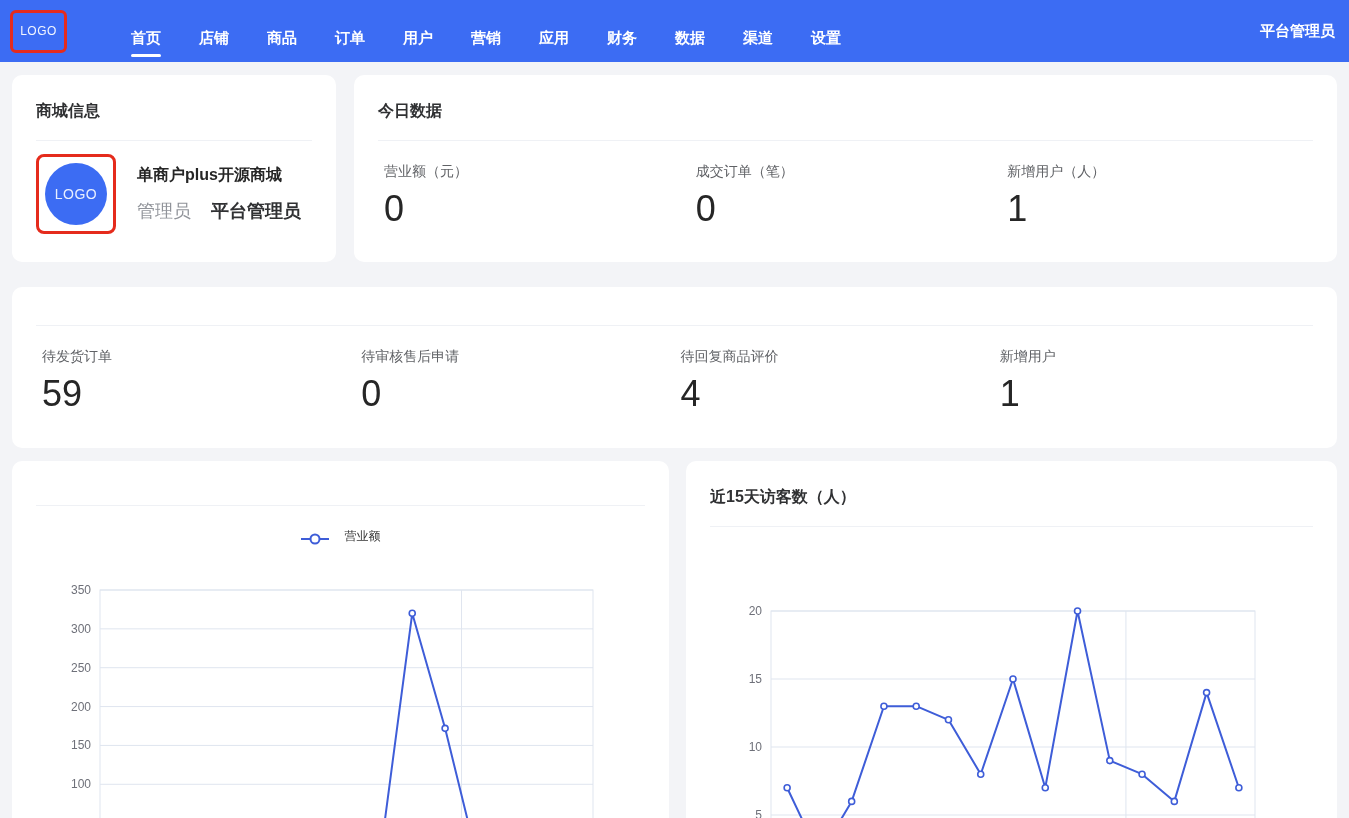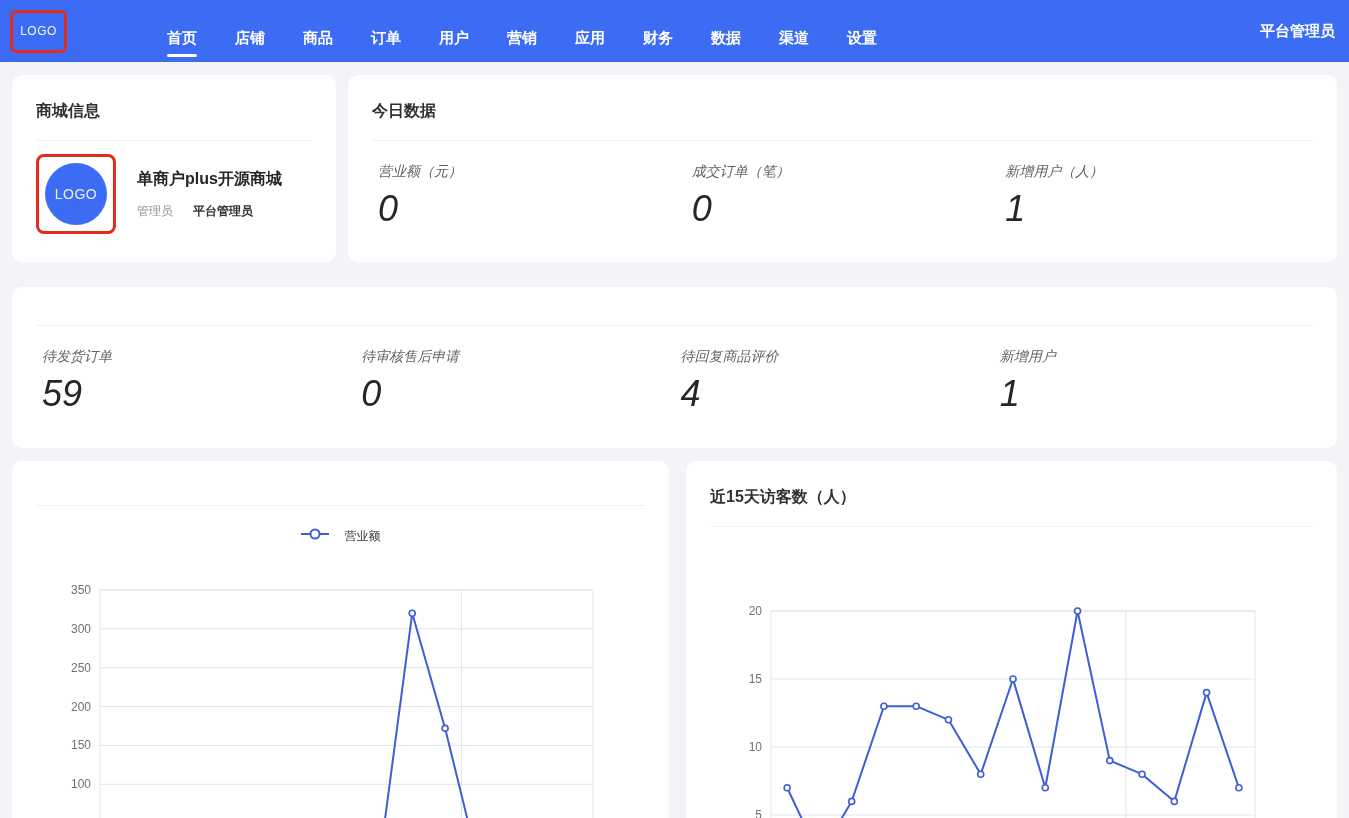--- a/index.html
+++ b/index.html
@@ -11,71 +11,71 @@
   
   .nav {
     height:62px; background:#3C6CF3; display:flex; align-items:center;
     padding:0 14px 0 10px; color:#fff;
   }
   .logo-box {
     width:57px; height:43px; border:3px solid #E52B1C; border-radius:6px;
     display:flex; align-items:center; justify-content:center;
     font-size:12px; letter-spacing:.5px; color:#F2F6FF;
   }
-  .nav-menu { display:flex; margin-left:100px; gap:38px; height:48px; }
+  .nav-menu { display:flex; margin-left:64px; gap:38px; height:48px; }
   .nav-item {
     position:relative; display:flex; align-items:center; height:62px;
     font-size:15px; font-weight:700; cursor:pointer; white-space:nowrap;
   }
   .nav-item.active::after {
     content:""; position:absolute; left:0; right:0; bottom:12px; height:3px;
     background:#fff; border-radius:2px;
   }
   .nav-admin { margin-left:auto; font-size:15px; font-weight:700; cursor:pointer; }
   
   .main { padding:13px 12px; }
-  .row1 { display:flex; gap:12px; margin-bottom:25px; }
+  .row1 { display:flex; gap:18px; margin-bottom:25px; }
   .row2 { margin-bottom:13px; }
   .row3 { display:flex; gap:17px; }
   .card { background:#fff; border-radius:10px; padding:26px 24px 24px; }
   .card-title { font-size:16px; font-weight:700; color:#303133; }
   .card-divider { height:1px; background:#EFF1F5; margin-top:18px; border:none; }
   
   .mall-card { width:324px; height:187px; }
   .mall-body { display:flex; align-items:center; margin-top:13px; }
   .avatar-annotation {
     width:80px; height:80px; border:3px solid #E52B1C; border-radius:8px;
     display:flex; align-items:center; justify-content:center; flex:none;
   }
   .avatar {
     width:62px; height:62px; border-radius:50%; background:#3C6CF3;
     color:#E8EFFF; font-size:14px; display:flex; align-items:center;
     justify-content:center; letter-spacing:.5px;
   }
   .mall-meta { margin-left:21px; }
   .mall-name { font-size:16px; font-weight:700; color:#262626; }
-  .mall-roles { margin-top:13px; font-size:12px; display:flex; }
+  .mall-roles { margin-top:13px; font-size:18px; display:flex; }
   .role-label { color:#909399; }
   .role-value { color:#303133; font-weight:700; margin-left:20px; }
   
   .today-card { flex:1; height:187px; }
   .todo-card { height:161px; padding-top:22px; }
   .todo-card .card-divider { margin-top:16px; }
   .stats { display:flex; margin-top:22px; }
-  .stat { flex:1; padding-left:6px;font-style:italic; }
+  .stat { flex:1; padding-left:6px; }
   .stat-label { font-size:14px; color:#606266; }
   .stat-value { font-size:36px; color:#262626; margin-top:10px; line-height:1; }
   
   .chart-card { height:480px; overflow:hidden; padding-bottom:0; }
   .chart-left { width:657px; }
   .chart-right { flex:1; }
   .chart-body { position:relative; height:400px; }
   .legend {
     position:absolute; top:22px; left:0; right:0; display:flex;
-    justify-content:center; align-items:flex-start; gap:16px;
+    justify-content:center; align-items:flex-end; gap:16px;
     font-size:12px; color:#333; z-index:2;
   }
   .legend-icon { display:block; }
   .chart-svg { position:absolute; left:0; top:0; }
 </style>
 </head>
 <body>
 
 <header class="nav">
   <div class="logo-box">

